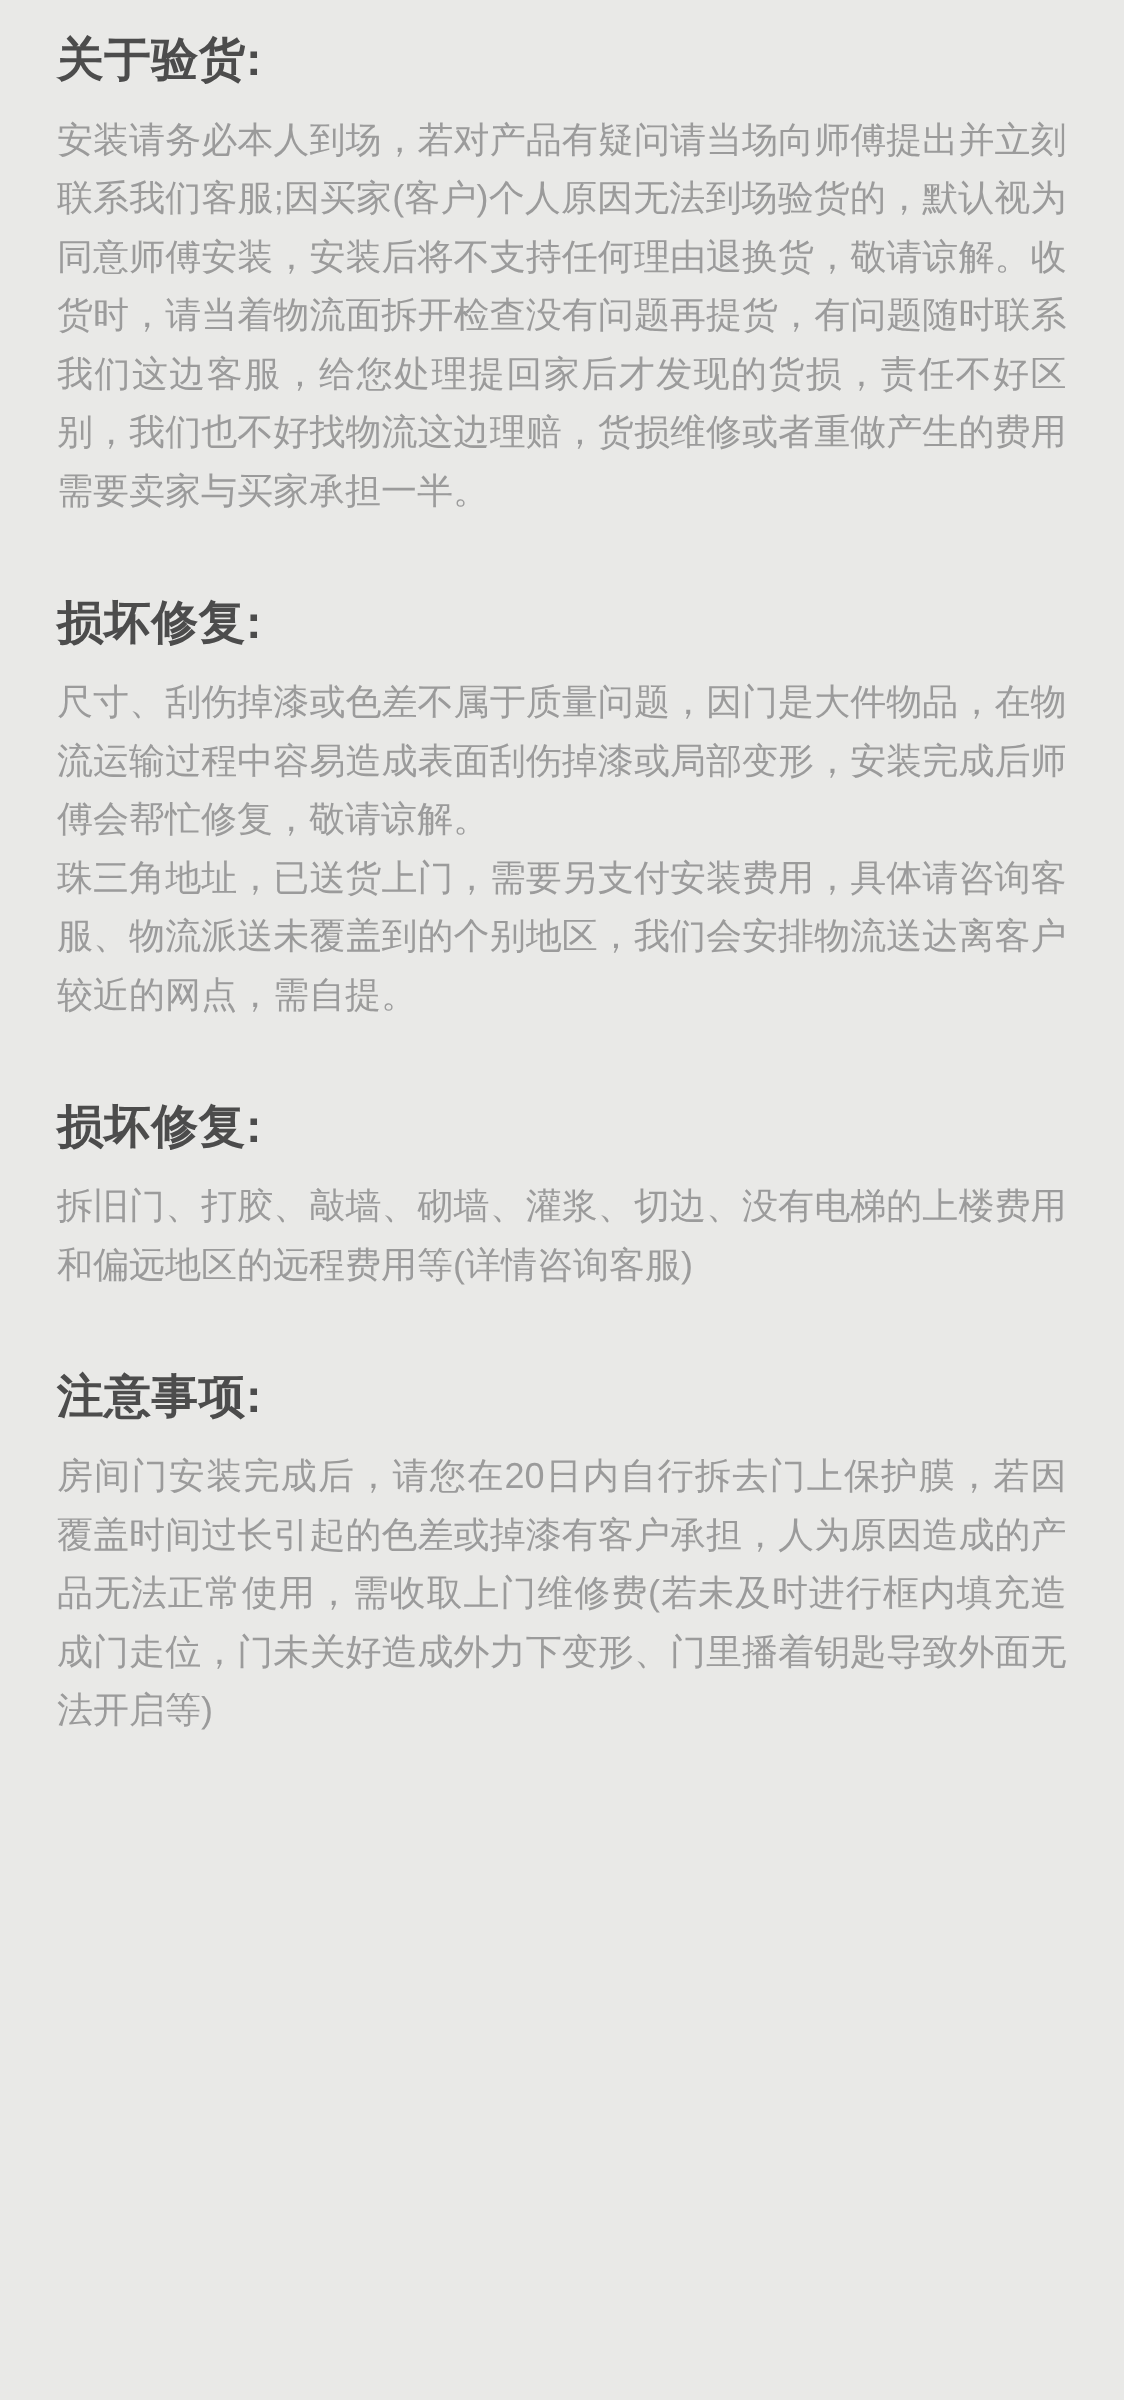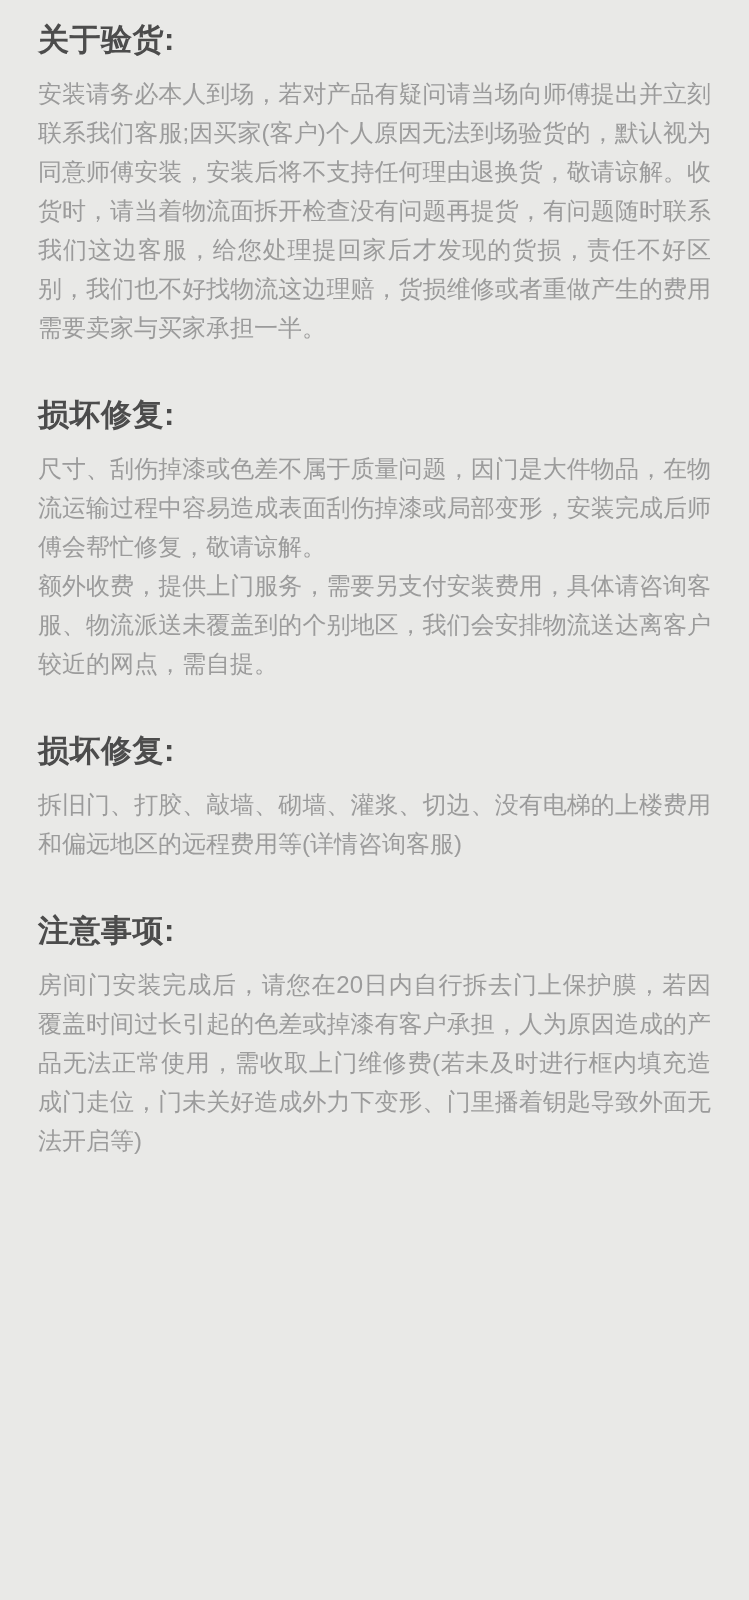--- a/index.html
+++ b/index.html
@@ -45,21 +45,21 @@
     <h2 class="section-title">关于验货:</h2>
     <p class="section-body">安装请务必本人到场，若对产品有疑问请当场向师傅提出并立刻联系我们客服;因买家(客户)个人原因无法到场验货的，默认视为同意师傅安装，安装后将不支持任何理由退换货，敬请谅解。收货时，请当着物流面拆开检查没有问题再提货，有问题随时联系我们这边客服，给您处理提回家后才发现的货损，责任不好区别，我们也不好找物流这边理赔，货损维修或者重做产生的费用需要卖家与买家承担一半。</p>
   </section>
 
   <section class="section">
     <h2 class="section-title">损坏修复:</h2>
     <p class="section-body">尺寸、刮伤掉漆或色差不属于质量问题，因门是大件物品，在物流运输过程中容易造成表面刮伤掉漆或局部变形，安装完成后师傅会帮忙修复，敬请谅解。</p>
   </section>
 
   <section class="section">
-    <p class="section-body">额外收费，提供上门服务，需要另支付安装费用，具体请咨询客服、物流派送未覆盖到的个别地区，我们会安排物流送达离客户较近的网点，需自提。</p>
+    <p class="section-body">珠三角地址，已送货上门，需要另支付安装费用，具体请咨询客服、物流派送未覆盖到的个别地区，我们会安排物流送达离客户较近的网点，需自提。</p>
   </section>
 
 
   <section class="section">
     <h2 class="section-title">损坏修复:</h2>
     <p class="section-body">拆旧门、打胶、敲墙、砌墙、灌浆、切边、没有电梯的上楼费用和偏远地区的远程费用等(详情咨询客服)</p>
   </section>
 
   <section class="section">
     <h2 class="section-title">注意事项:</h2>

